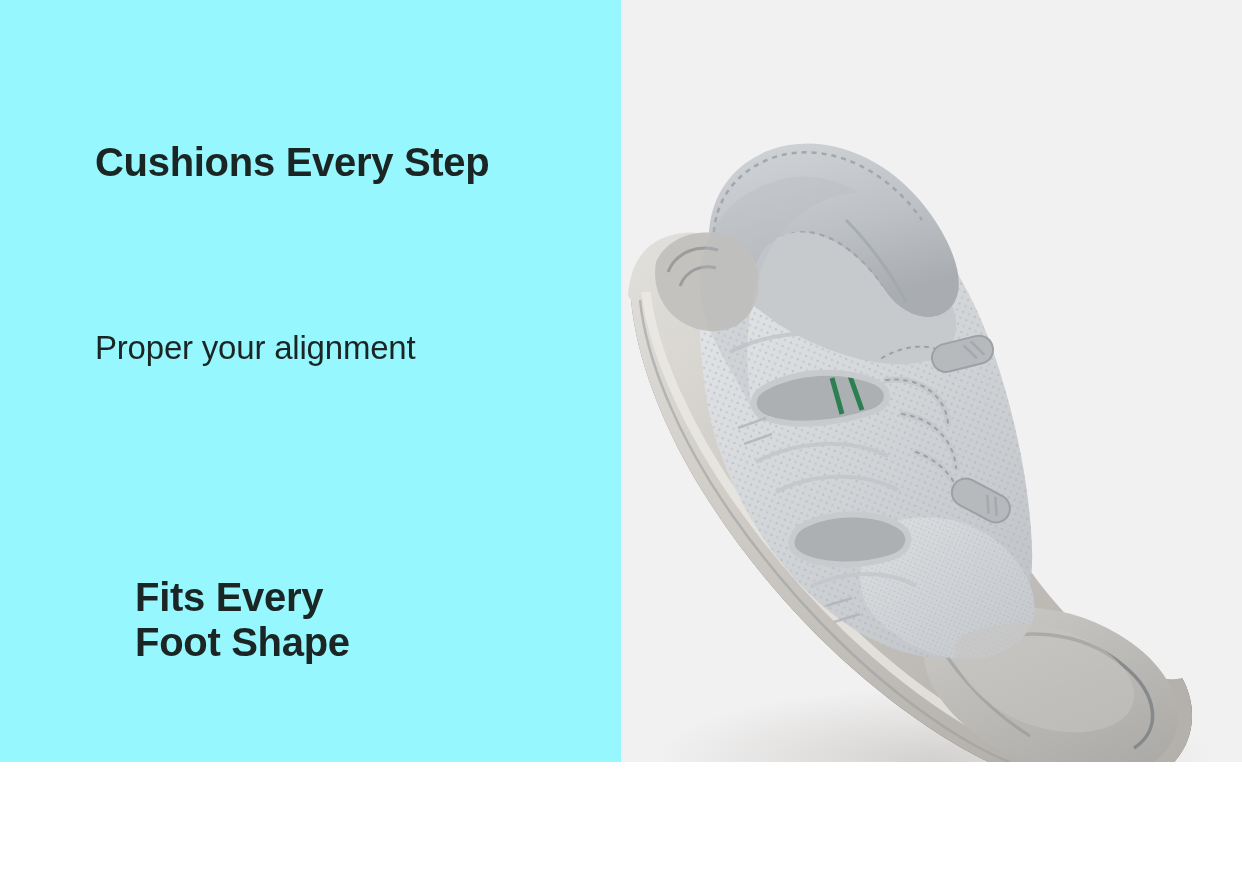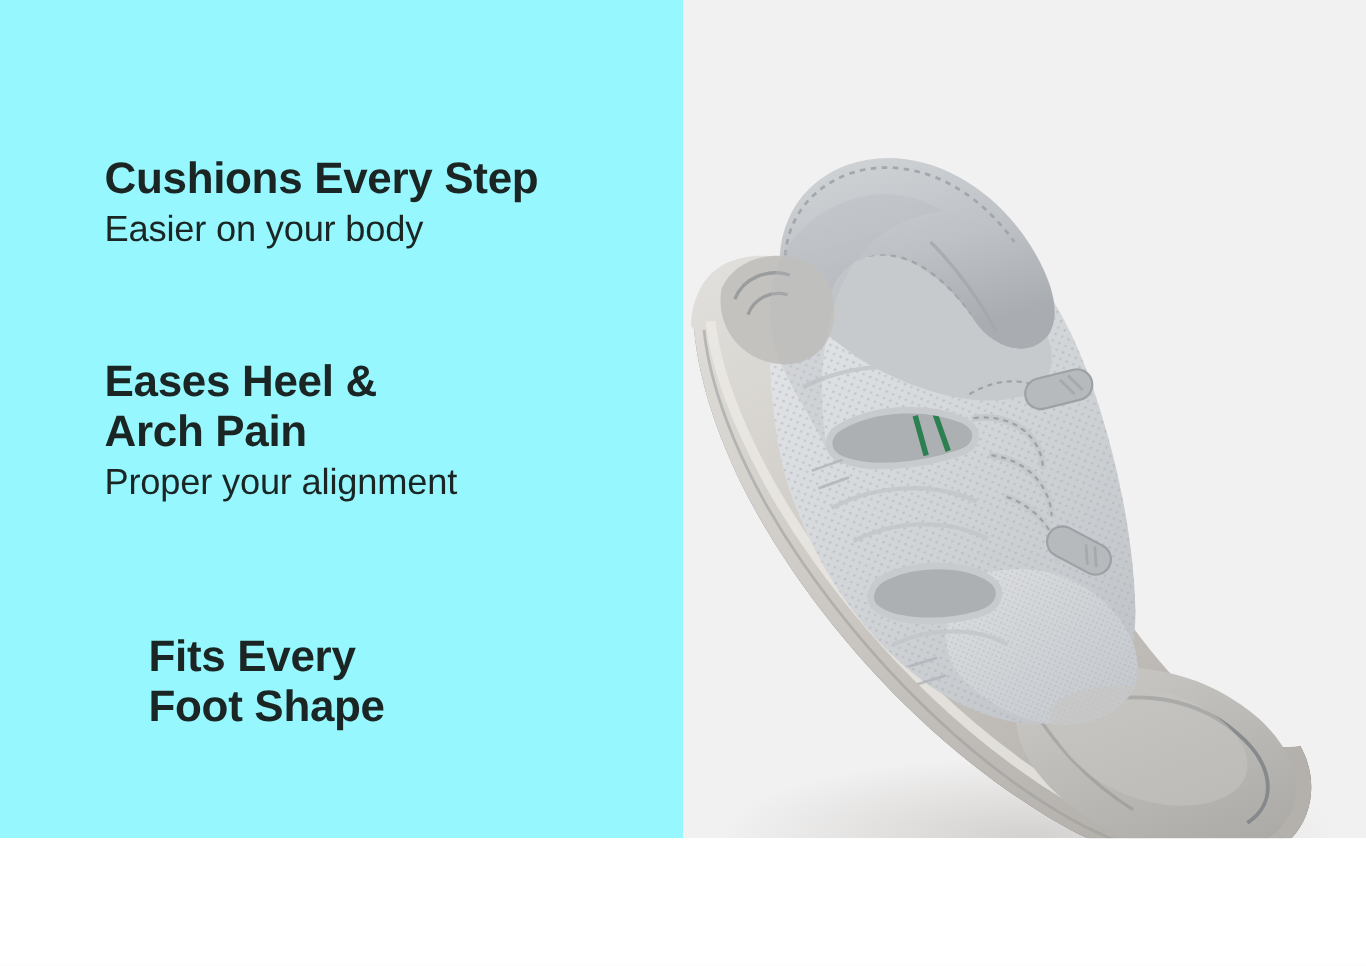--- a/index.html
+++ b/index.html
@@ -78,26 +78,23 @@
 </style>
 </head>
 <body>
 
 <div id="banner">
 
   <section id="copy-panel">
 
     <div class="feature-block" id="feature-block-1">
       <h2 class="feature-headline">Cushions Every Step</h2>
-      <p class="feature-sub">Easier on your body</p>
     </div>
 
     <div class="feature-block" id="feature-block-2">
-      <h2 class="feature-headline">Eases Heel &amp;
-Arch Pain</h2>
       <p class="feature-sub">Proper your alignment</p>
     </div>
 
     <div class="feature-block" id="feature-block-3">
       <h2 class="feature-headline">Fits Every
 Foot Shape</h2>
     </div>
 
   </section>
 

